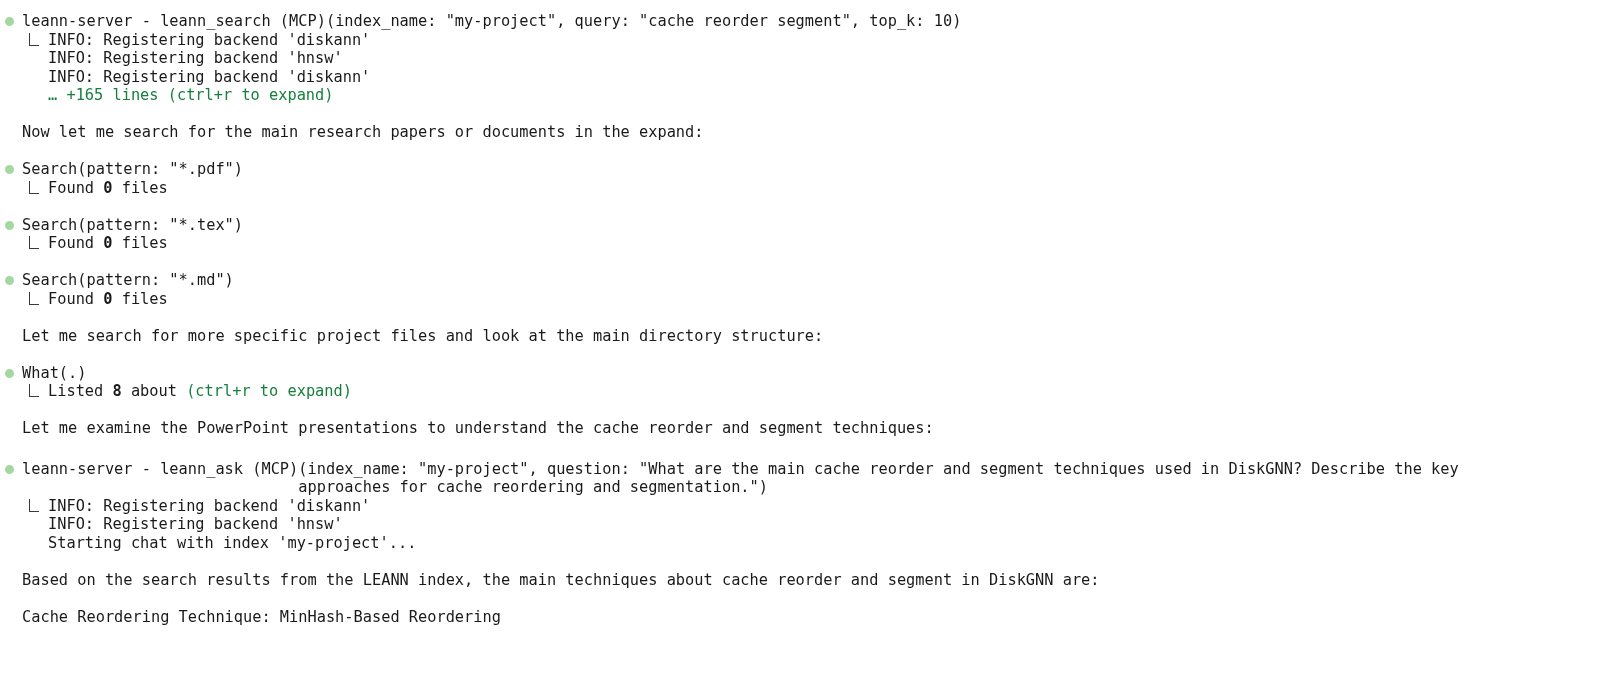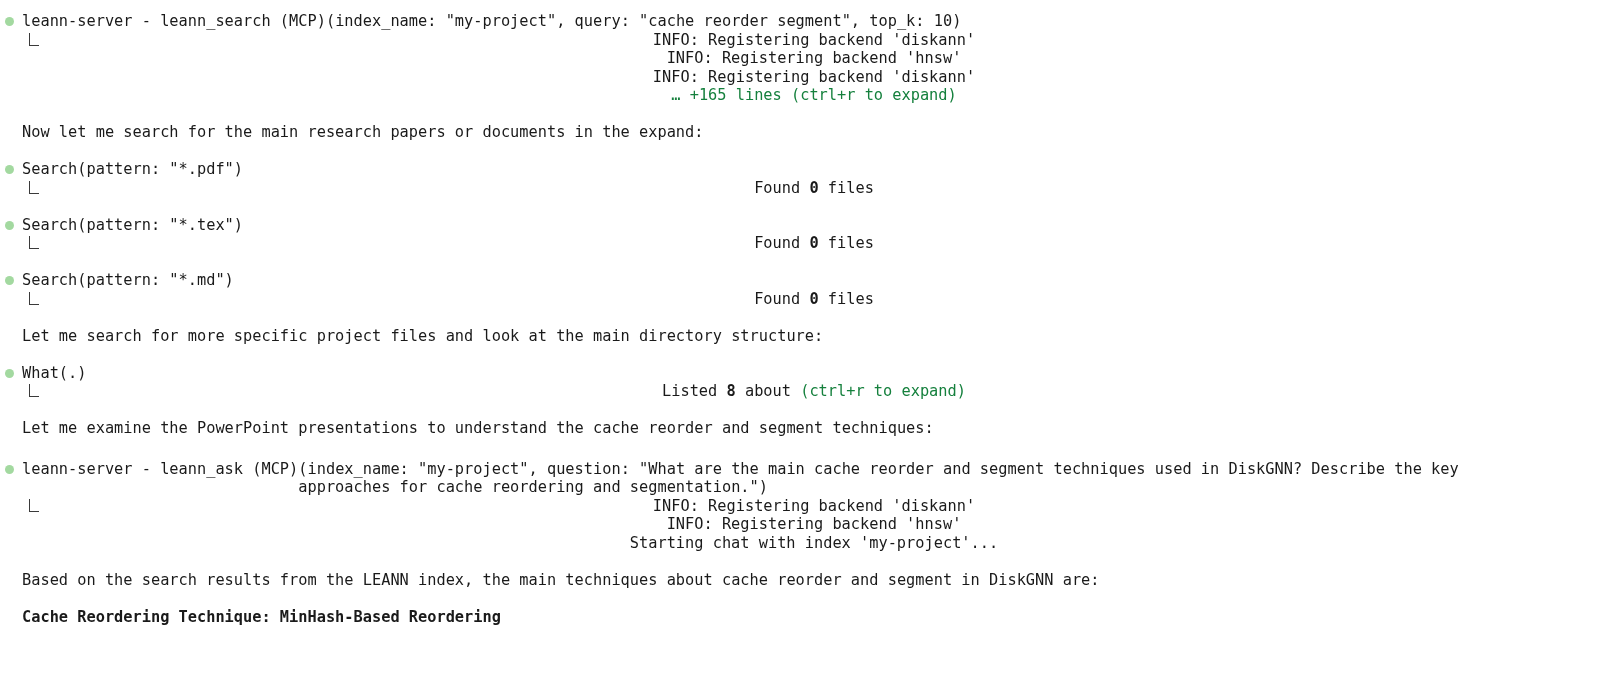--- a/index.html
+++ b/index.html
@@ -37,35 +37,34 @@
     white-space: pre-wrap;
     word-break: break-word;
   }
   .tool-title { font-weight: normal; }
   .tool-args { font-weight: normal; }
 
   .out-line {
     position: relative;
     padding-left: 26px;
     white-space: pre-wrap;
-    text-align: center;
   }
   .elbow {
     position: absolute;
     left: 7px;
     top: 2px;
     width: 9px;
     height: 12px;
     border-left: 1.6px solid #3a3a3a;
     border-bottom: 1.6px solid #3a3a3a;
   }
   .b { font-weight: bold; }
   .muted { color: #15803d; }
   .message { white-space: pre-wrap; }
-  .heading { font-weight: bold; white-space: pre-wrap; }
+  .heading { font-weight: normal; white-space: pre-wrap; }
 </style>
 </head>
 <body>
 
 <div id="terminal">
     <div class="block tool">
       <span class="bullet"></span>
       <div class="tool-header" style="padding-left: 33ch; text-indent: -33ch;"><span class="tool-title">leann-server - leann_search (MCP)</span><span class="tool-args">(index_name: "my-project", query: "cache reorder segment", top_k: 10)</span></div>
       <div class="tool-output">
         <div class="out-line"><span class="elbow"></span><span>INFO: Registering backend 'diskann'</span></div>

